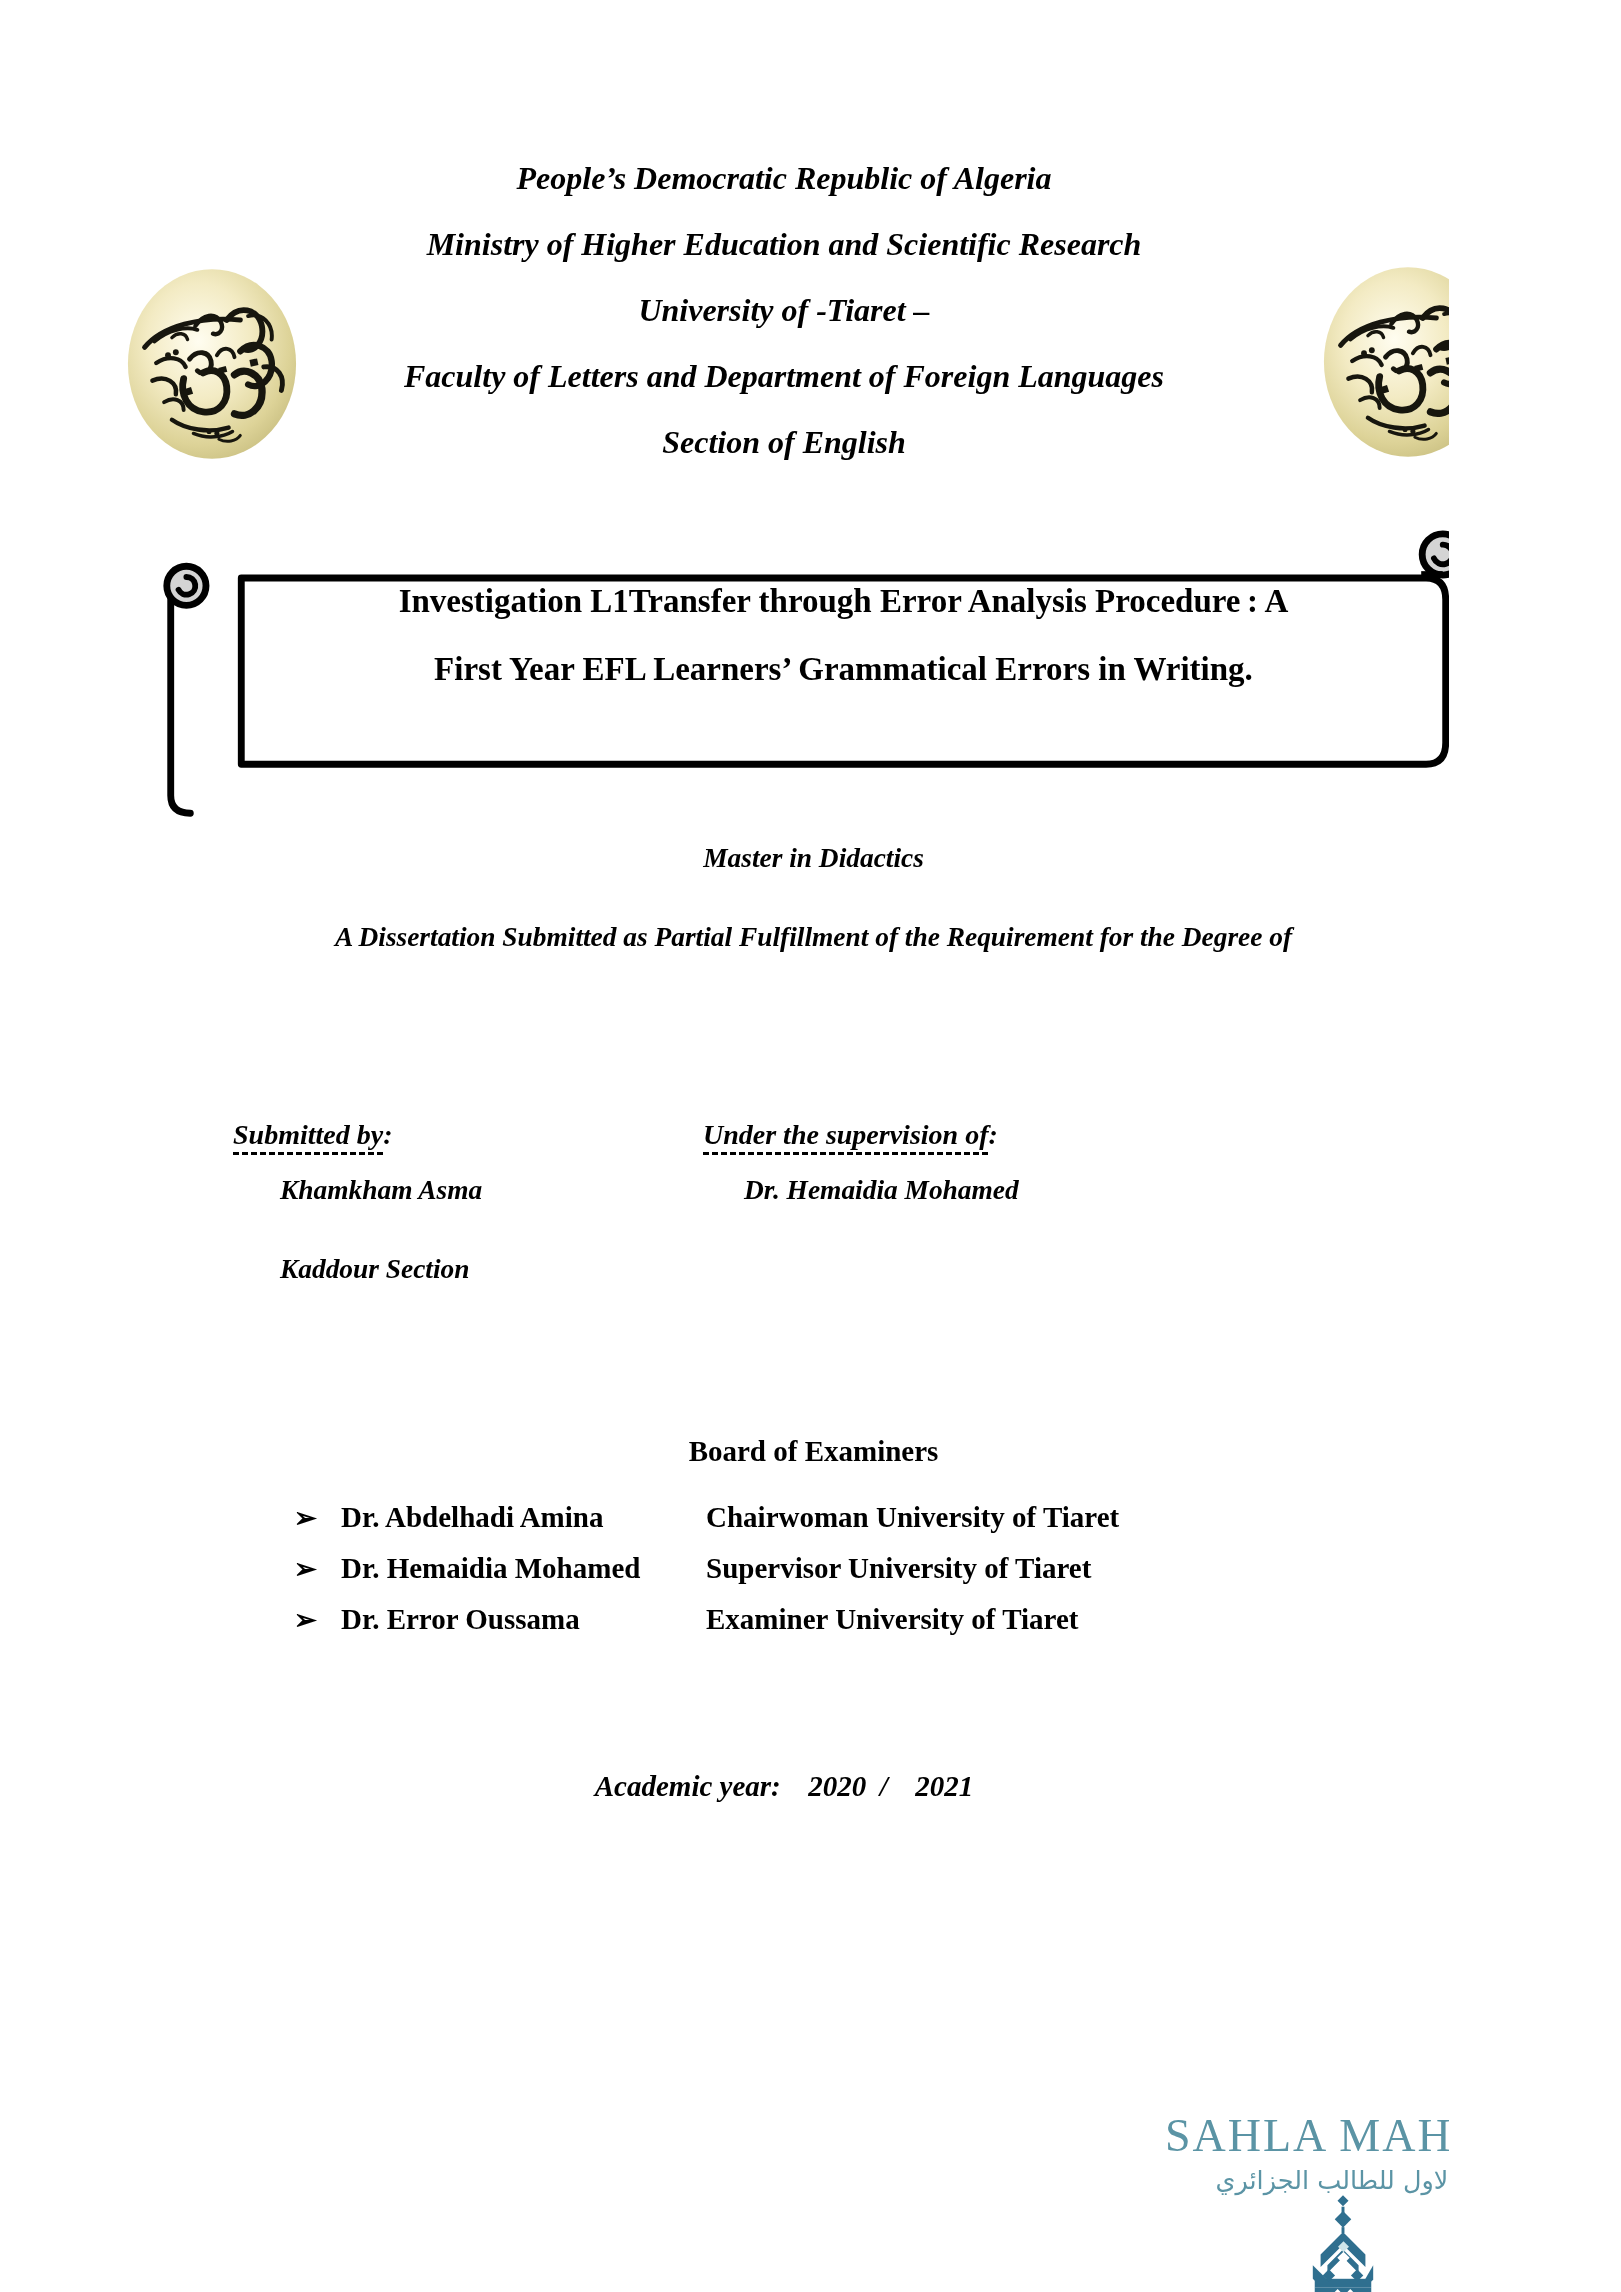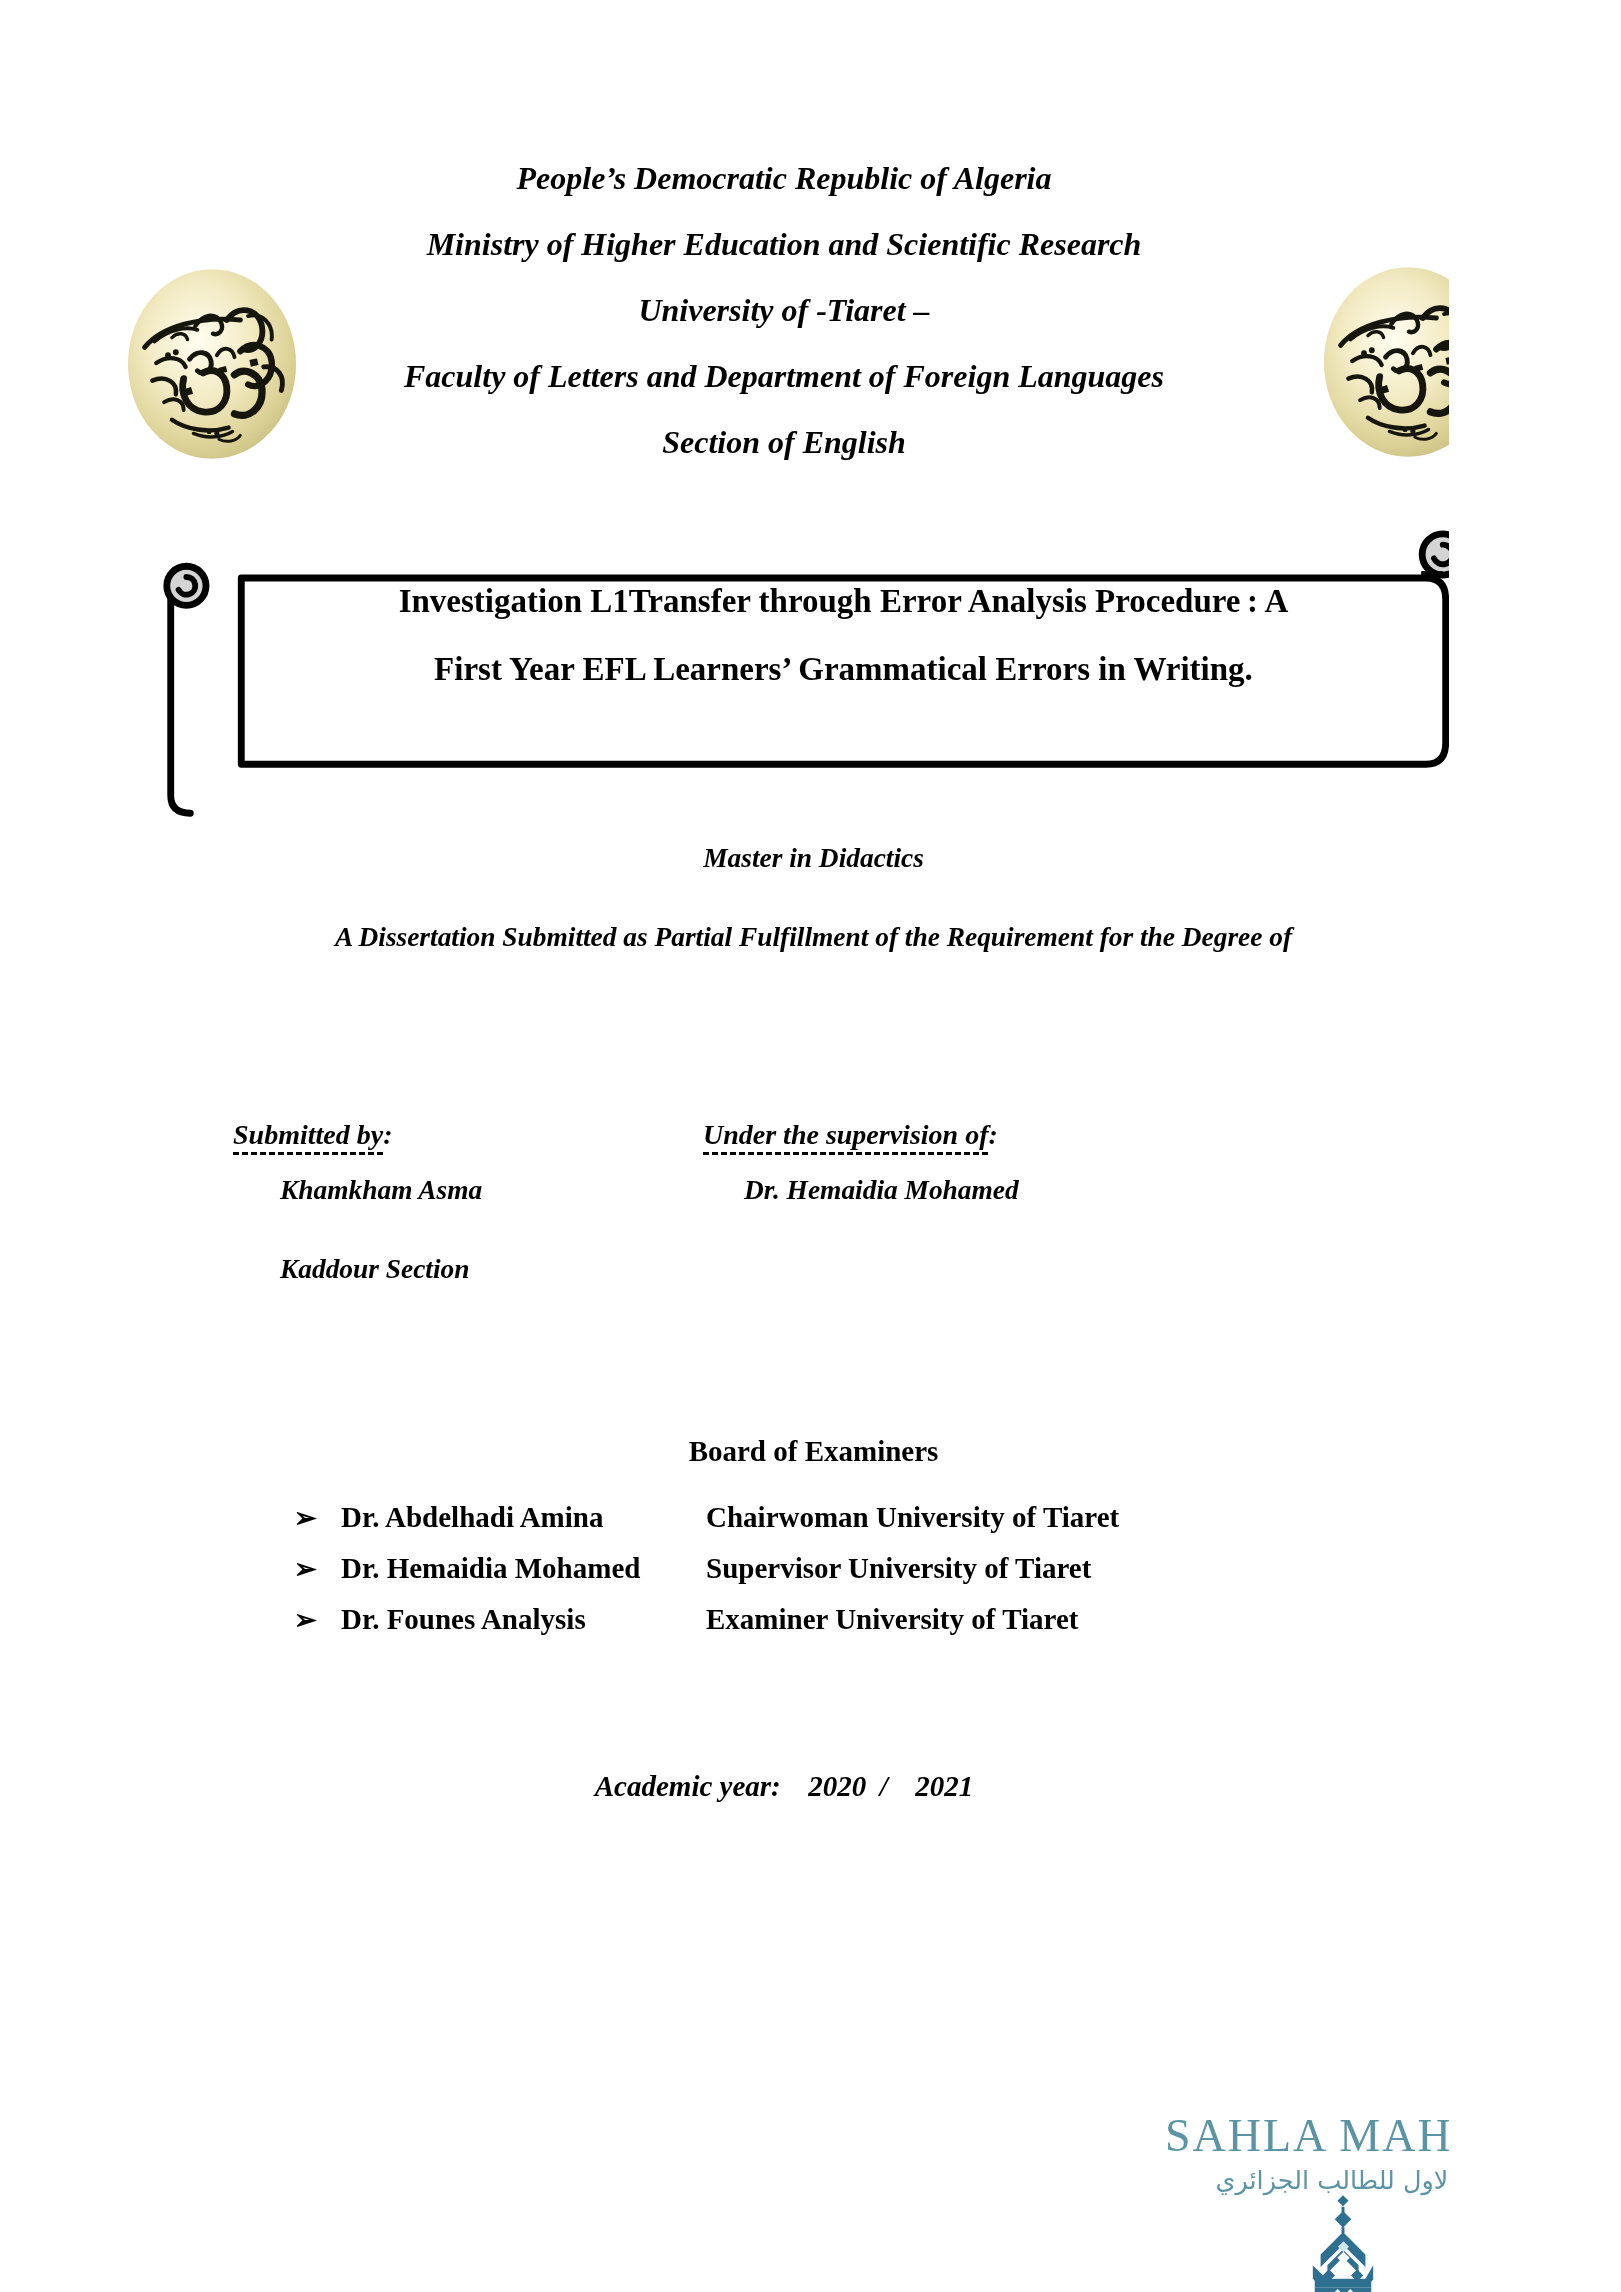--- a/index.html
+++ b/index.html
@@ -356,21 +356,21 @@
       <span class="board-member">Dr. Abdelhadi Amina</span>
       <span class="board-role">Chairwoman University of Tiaret</span>
     </div>
     <div class="board-row">
       <span class="board-bullet">➢</span>
       <span class="board-member">Dr. Hemaidia Mohamed</span>
       <span class="board-role">Supervisor University of Tiaret</span>
     </div>
     <div class="board-row">
       <span class="board-bullet">➢</span>
-      <span class="board-member">Dr. Founes Analysis</span>
+      <span class="board-member">Dr. Error Oussama</span>
       <span class="board-role">Examiner University of Tiaret</span>
     </div>
   </div>
 
   <div class="academic-year"><span>Academic year:</span><span class="ay-sep"></span><span class="ay-sep"></span><span>2020</span><span class="ay-sep"></span><span>/</span><span class="ay-sep"></span><span class="ay-sep"></span><span>2021</span></div>
 
   <div class="watermark">
     <div class="wm-text">
       <div class="wm-title">SAHLA MAHLA</div>
       <div class="wm-sub">الاول الاول للطالب الجزائري</div>

